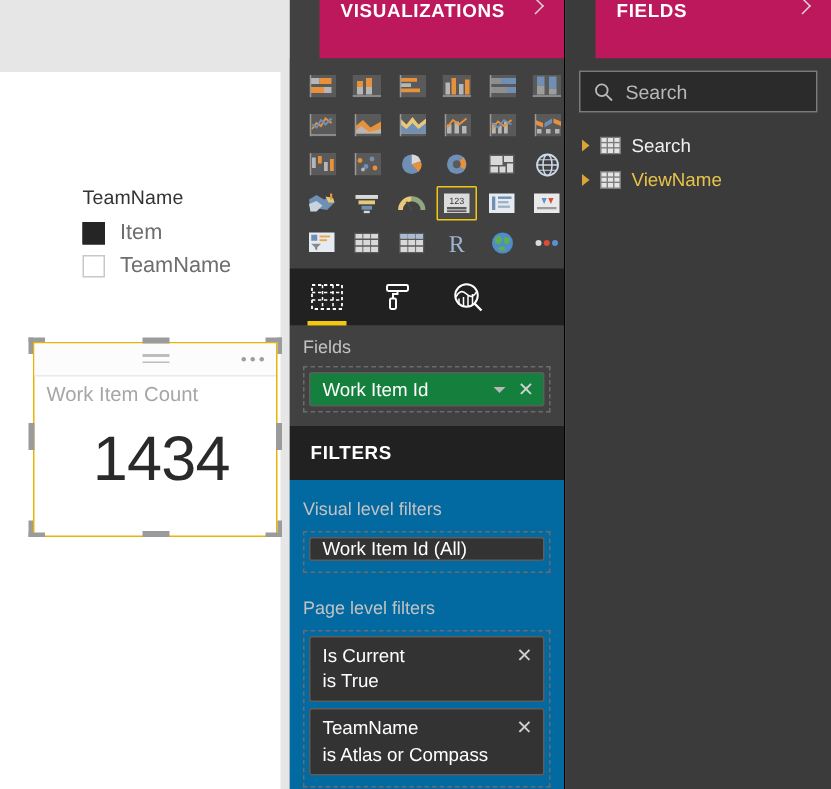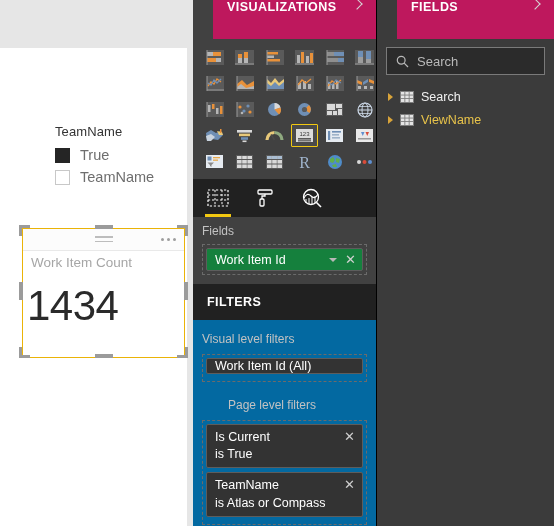--- a/index.html
+++ b/index.html
@@ -101,22 +101,22 @@
   }
   .card-label {
     position: absolute;
     left: 8px; top: 26px;
     font-size: 13.5px;
     color: #a6a6a6;
     white-space: nowrap;
   }
   .card-value {
     position: absolute;
-    left: 4px; right: 8px; top: 56px;
-    text-align: left;
+    left: 16px; right: 8px; top: 56px;
+    text-align: center;
     font-size: 42px;
     color: #2a2a2a;
     letter-spacing: -0.5px;
     line-height: 1;
   }
   
   .handle { position: absolute; background: #9b9b9b; }
   .h-corner-v { width: 3px; height: 11px; }
   .h-corner-h { width: 11px; height: 3px; }
   .h-mid-h { width: 18px; height: 4px; }
@@ -353,21 +353,21 @@
 <div id="app">
 
   <div class="canvas">
     <div class="report-page">
 
       <div class="legend">
         <div class="legend-title">TeamName</div>
 
         <div class="legend-item">
           <div class="legend-swatch checked"></div>
-          <div class="legend-label">True</div>
+          <div class="legend-label">Item</div>
         </div>
 
         <div class="legend-item">
           <div class="legend-swatch unchecked"></div>
           <div class="legend-label">TeamName</div>
         </div>
       </div>
 
       <div class="card-visual">
         <div class="card-header">
@@ -747,21 +747,21 @@
       <div class="filters-head-title">FILTERS</div>
     </div>
     <div class="filters-body">
       <div class="filter-group-label">Visual level filters</div>
       <div class="well-drop">
         <div class="filter-card single">
           <div class="filter-field">Work Item Id  (All)</div>
         </div>
       </div>
 
-      <div class="filter-group-label" style="margin-top:16px;margin-left:26px;">Page level filters</div>
+      <div class="filter-group-label" style="margin-top:16px;">Page level filters</div>
       <div class="well-drop">
         <div class="filter-card">
           <div class="filter-card-row">
             <div class="filter-field">Is Current</div>
             <div class="filter-x">✕</div>
           </div>
           <div class="filter-cond">is True</div>
         </div>
         <div class="filter-card">
           <div class="filter-card-row">

